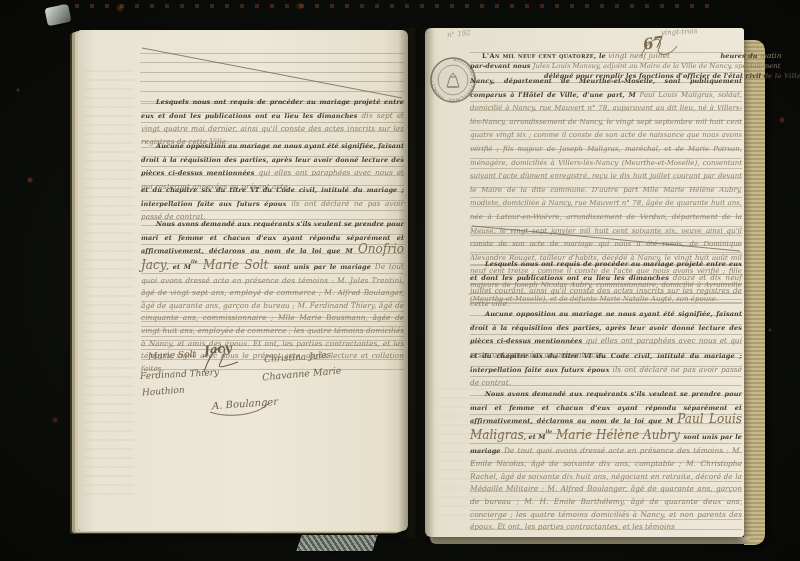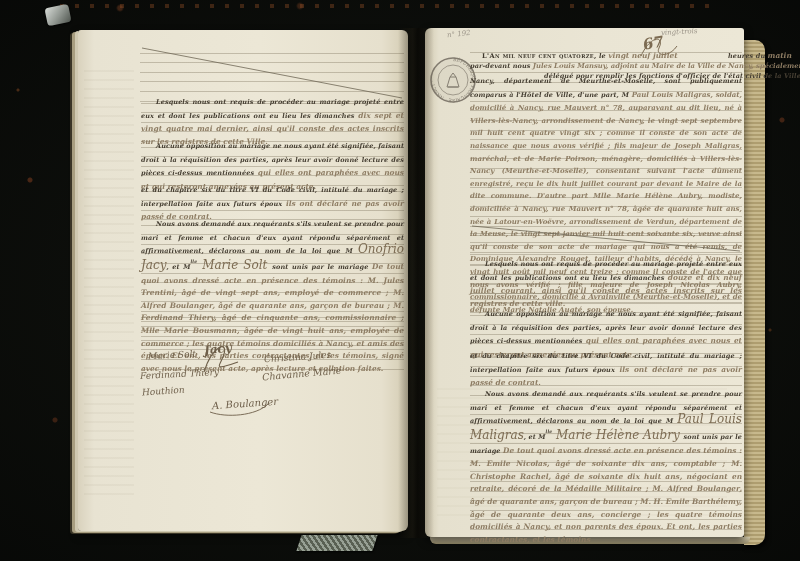--- a/index.html
+++ b/index.html
@@ -42,21 +42,21 @@
     background:linear-gradient(90deg,rgba(20,18,10,0) 0,rgba(30,26,16,.45) 40%,rgba(10,8,4,.6) 55%,rgba(30,26,16,.25) 75%,rgba(20,18,10,0) 100%);}
   .fabric{position:absolute;left:299px;top:535px;width:76px;height:16px;transform:skewX(-18deg);
     background:repeating-linear-gradient(45deg,#97a094 0 2px,#596053 2px 4px);
     box-shadow:1px 1px 2px rgba(0,0,0,.8);}
   .showthrough{position:absolute;opacity:.5;filter:blur(.6px);
     background:repeating-linear-gradient(to bottom,rgba(145,135,110,.14) 0 2px,transparent 2px 9px);}
 
   .para{position:absolute;text-align:justify;line-height:9.6px;}
   .printed{font-style:italic;font-weight:700;font-size:6.5px;color:#463f33;letter-spacing:.1px;}
   .printed-caps{font-style:normal;font-weight:700;font-size:6.6px;color:#3e382d;letter-spacing:.4px;font-variant:small-caps;}
-  .hand{font-style:italic;font-size:7.4px;color:#8d7c63;font-weight:bold;}
+  .hand{font-style:italic;font-size:7.4px;color:#8d7c63;}
   .hand-strong{font-style:italic;font-size:12px;color:#7c6b52;}
   .ruled{background-image:repeating-linear-gradient(to bottom,transparent 0 8.6px,rgba(125,115,93,.38) 8.6px 9.6px);}
   .blank{position:absolute;}
   .blank svg{position:absolute;left:0;top:0;}
   .indent{display:inline-block;width:15px;}
   .line{position:absolute;white-space:nowrap;}
   .sup{font-size:4.5px;vertical-align:super;}
   .sig{position:absolute;font-style:italic;color:#6e5f4a;white-space:nowrap;}
   .pencil{position:absolute;font-style:italic;font-size:7px;color:#9d968a;white-space:nowrap;}
   .actnum{position:absolute;font-style:italic;font-weight:700;font-size:15px;color:#7c6b52;transform:rotate(-10deg);}

